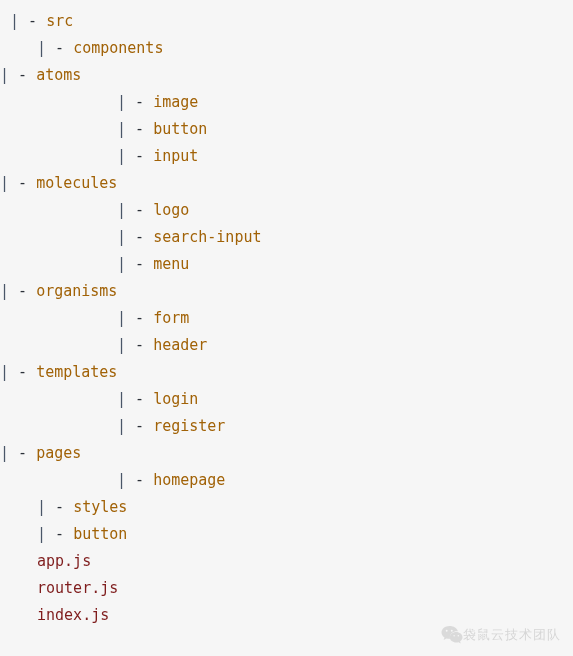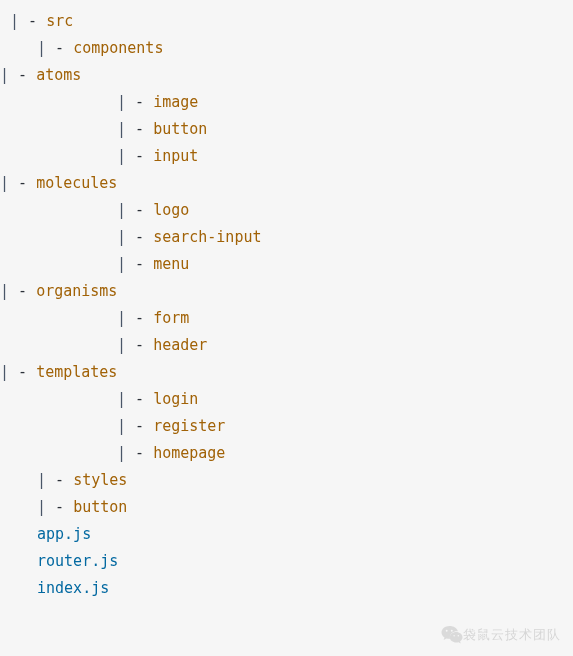--- a/index.html
+++ b/index.html
@@ -42,21 +42,21 @@
   .pipe {
     color: #4a5668;
   }
   .dash {
     color: #2b3038;
   }
   .node-label {
     color: #a16207;
   }
   .leaf-file {
-    color: #0369a1;
+    color: #7f1d1d;
     text-align: center;
   }
 
   #watermark {
     position: absolute;
     right: 12px;
     bottom: 12px;
     display: flex;
     align-items: center;
     opacity: 0.30;
@@ -90,20 +90,21 @@
     <div class="tree-line d2"><span class="pipe">|</span><span> </span><span class="dash">-</span><span> </span><span class="node-label">molecules</span></div>
     <div class="tree-line d3"><span class="pipe">|</span><span> </span><span class="dash">-</span><span> </span><span class="node-label">logo</span></div>
     <div class="tree-line d3"><span class="pipe">|</span><span> </span><span class="dash">-</span><span> </span><span class="node-label">search-input</span></div>
     <div class="tree-line d3"><span class="pipe">|</span><span> </span><span class="dash">-</span><span> </span><span class="node-label">menu</span></div>
     <div class="tree-line d2"><span class="pipe">|</span><span> </span><span class="dash">-</span><span> </span><span class="node-label">organisms</span></div>
     <div class="tree-line d3"><span class="pipe">|</span><span> </span><span class="dash">-</span><span> </span><span class="node-label">form</span></div>
     <div class="tree-line d3"><span class="pipe">|</span><span> </span><span class="dash">-</span><span> </span><span class="node-label">header</span></div>
     <div class="tree-line d2"><span class="pipe">|</span><span> </span><span class="dash">-</span><span> </span><span class="node-label">templates</span></div>
     <div class="tree-line d3"><span class="pipe">|</span><span> </span><span class="dash">-</span><span> </span><span class="node-label">login</span></div>
     <div class="tree-line d3"><span class="pipe">|</span><span> </span><span class="dash">-</span><span> </span><span class="node-label">register</span></div>
+    <div class="tree-line d2"><span class="pipe">|</span><span> </span><span class="dash">-</span><span> </span><span class="node-label">pages</span></div>
     <div class="tree-line d3"><span class="pipe">|</span><span> </span><span class="dash">-</span><span> </span><span class="node-label">homepage</span></div>
     <div class="tree-line d1"><span class="pipe">|</span><span> </span><span class="dash">-</span><span> </span><span class="node-label">styles</span></div>
     <div class="tree-line d1"><span class="pipe">|</span><span> </span><span class="dash">-</span><span> </span><span class="node-label">button</span></div>
     <div class="tree-line d1"><span class="leaf-file">app.js</span></div>
     <div class="tree-line d1"><span class="leaf-file">router.js</span></div>
     <div class="tree-line d1"><span class="leaf-file">index.js</span></div>
   </div>
 
 <div id="watermark">
   <svg class="wm-icon" viewBox="0 0 44 38" aria-hidden="true">

